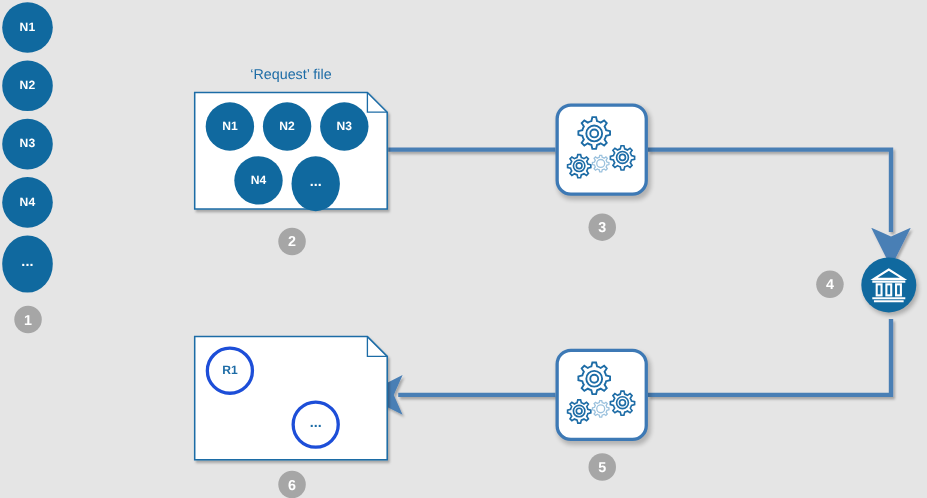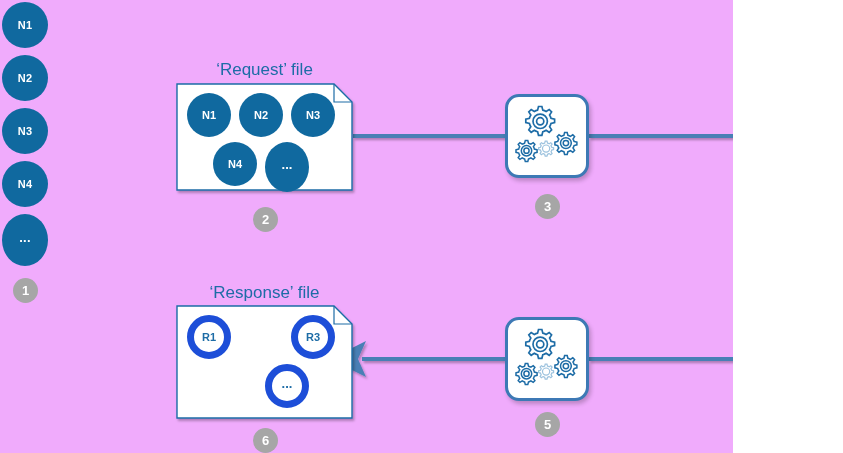--- a/index.html
+++ b/index.html
@@ -5,23 +5,23 @@
   html, body {
     margin: 0;
     padding: 0;
     background: #ffffff;
   }
   body {
     font-family: "Liberation Sans", sans-serif;
   }
   #canvas {
     position: relative;
-    width: 733px;
+    width: 843px;
     height: 453px;
-    background: #f0abfc;
+    background: #e5e5e5;
     overflow: hidden;
     text-decoration: underline;
   }
   svg.layer {
     position: absolute;
     left: 0;
     top: 0;
     width: 843px;
     height: 453px;
   }
@@ -40,40 +40,40 @@
     justify-content: center;
     letter-spacing: 0.2px;
   }
   .node-circle.ellipsis {
     font-size: 13px;
     padding-bottom: 6px;
   }
   .file-title {
     position: absolute;
     color: #1d6ca6;
-    font-size: 17px;
+    font-size: 13px;
     white-space: nowrap;
     text-align: center;
   }
   .pill {
     position: absolute;
     border-radius: 50%;
     display: flex;
     align-items: center;
     justify-content: center;
     font-size: 11px;
     font-weight: bold;
   }
   .pill.filled {
     background: #10699f;
     color: #ffffff;
   }
   .pill.outlined {
     background: #ffffff;
-    border: 7px solid #1d4ed8;
+    border: 3px solid #1d4ed8;
     color: #1d6ca6;
     box-sizing: border-box;
   }
   .pill.dots {
     font-size: 13px;
     padding-bottom: 6px;
   }
   
   .badge {
     position: absolute;
@@ -236,21 +236,19 @@
         <circle cx="18.5" cy="53.7" r="2.6"></circle>
       </g>
       <g stroke="#9cc2de" stroke-width="1.2" fill="none">
         <path d="M37.2,44.2 l1.8,0 l0.5,1.9 a6.4,6.4 0 0 1 1.7,0.7 l1.6,-1.1 l1.3,1.3 l-1.1,1.6 a6.4,6.4 0 0 1 0.7,1.7 l1.9,0.5 l0,1.8 l-1.9,0.5 a6.4,6.4 0 0 1 -0.7,1.7 l1.1,1.6 l-1.3,1.3 l-1.6,-1.1 a6.4,6.4 0 0 1 -1.7,0.7 l-0.5,1.9 l-1.8,0 l-0.5,-1.9 a6.4,6.4 0 0 1 -1.7,-0.7 l-1.6,1.1 l-1.3,-1.3 l1.1,-1.6 a6.4,6.4 0 0 1 -0.7,-1.7 l-1.9,-0.5 l0,-1.8 l1.9,-0.5 a6.4,6.4 0 0 1 0.7,-1.7 l-1.1,-1.6 l1.3,-1.3 l1.6,1.1 a6.4,6.4 0 0 1 1.7,-0.7 Z"></path>
         <circle cx="38.1" cy="51.6" r="3.6"></circle>
       </g>
     </svg>
   </div>
   <div class="badge" style="left:535px; top:412px;">5</div>
 
-  <div class="file-title" style="left:177px; top:283px; width:175px;">‘Response’ file</div>
 
   <div class="pill outlined" style="left:187px; top:315px; width:44px; height:44px;">R1</div>
-  <div class="pill outlined" style="left:291px; top:315px; width:44px; height:44px;">R3</div>
   <div class="pill outlined dots" style="left:265px; top:364px; width:44px; height:44px;">...</div>
 
   <div class="badge" style="left:253px; top:428px;">6</div>
 
 </div>
 
 </body></html>

